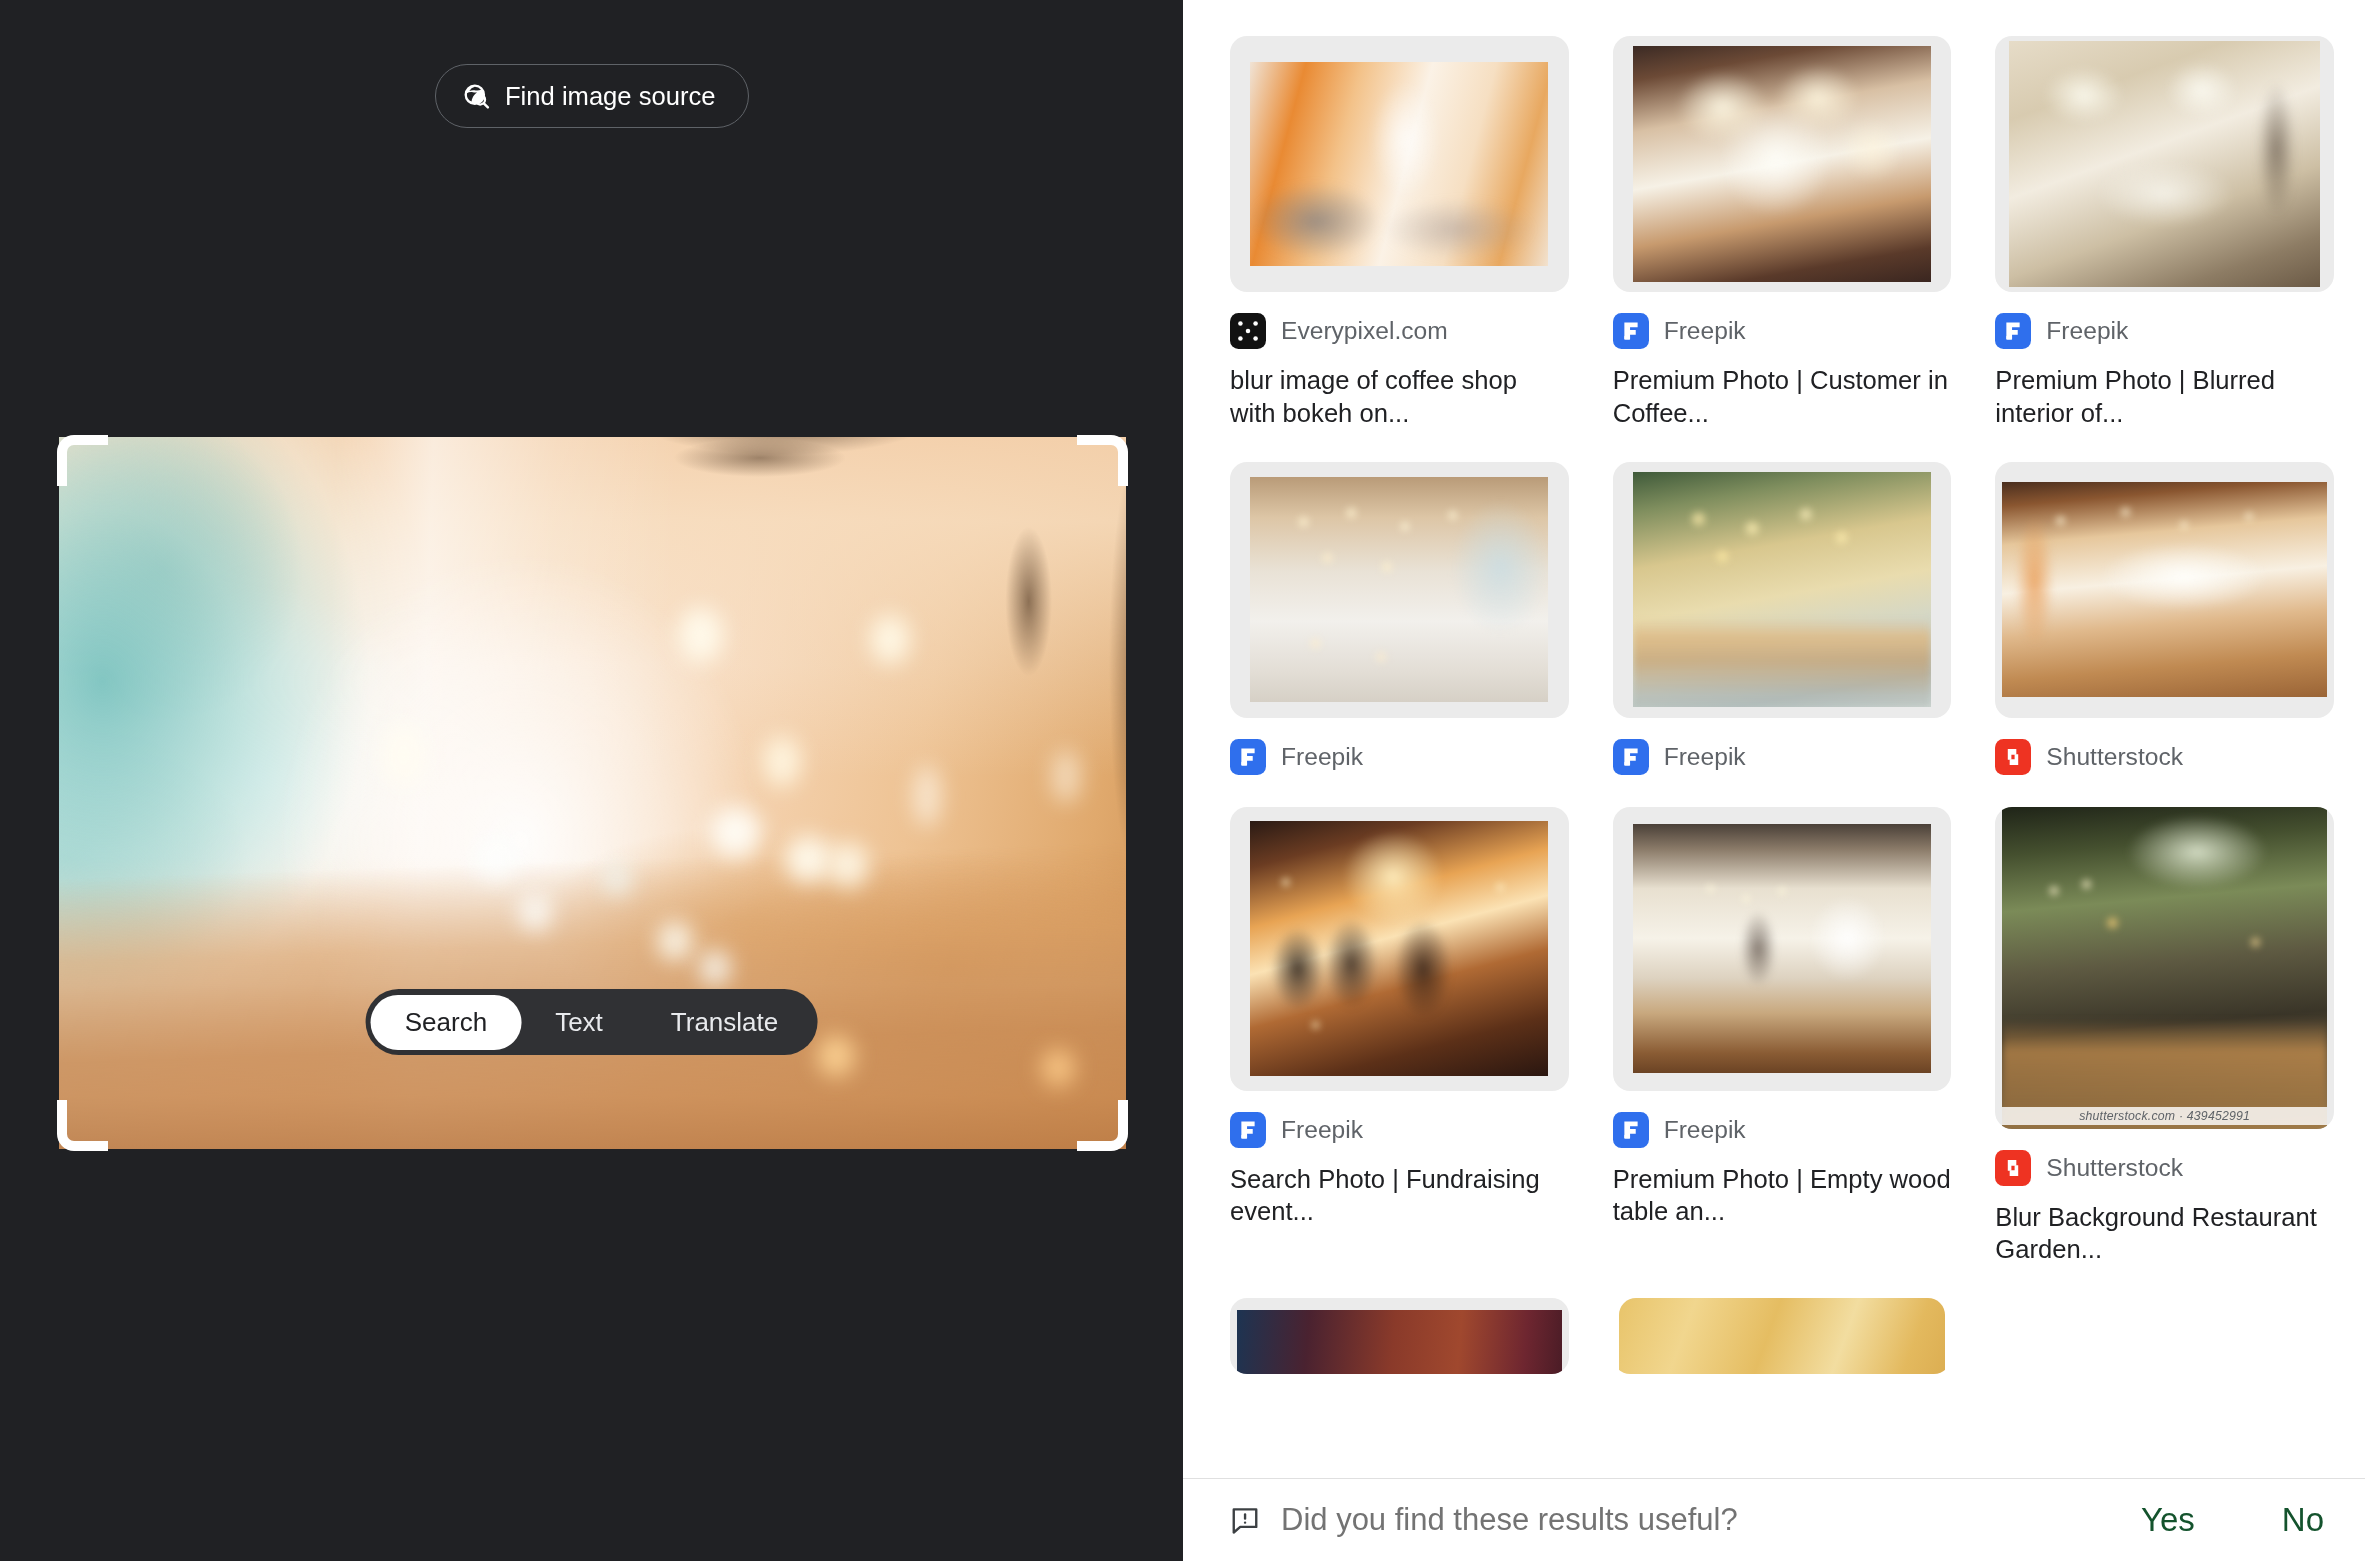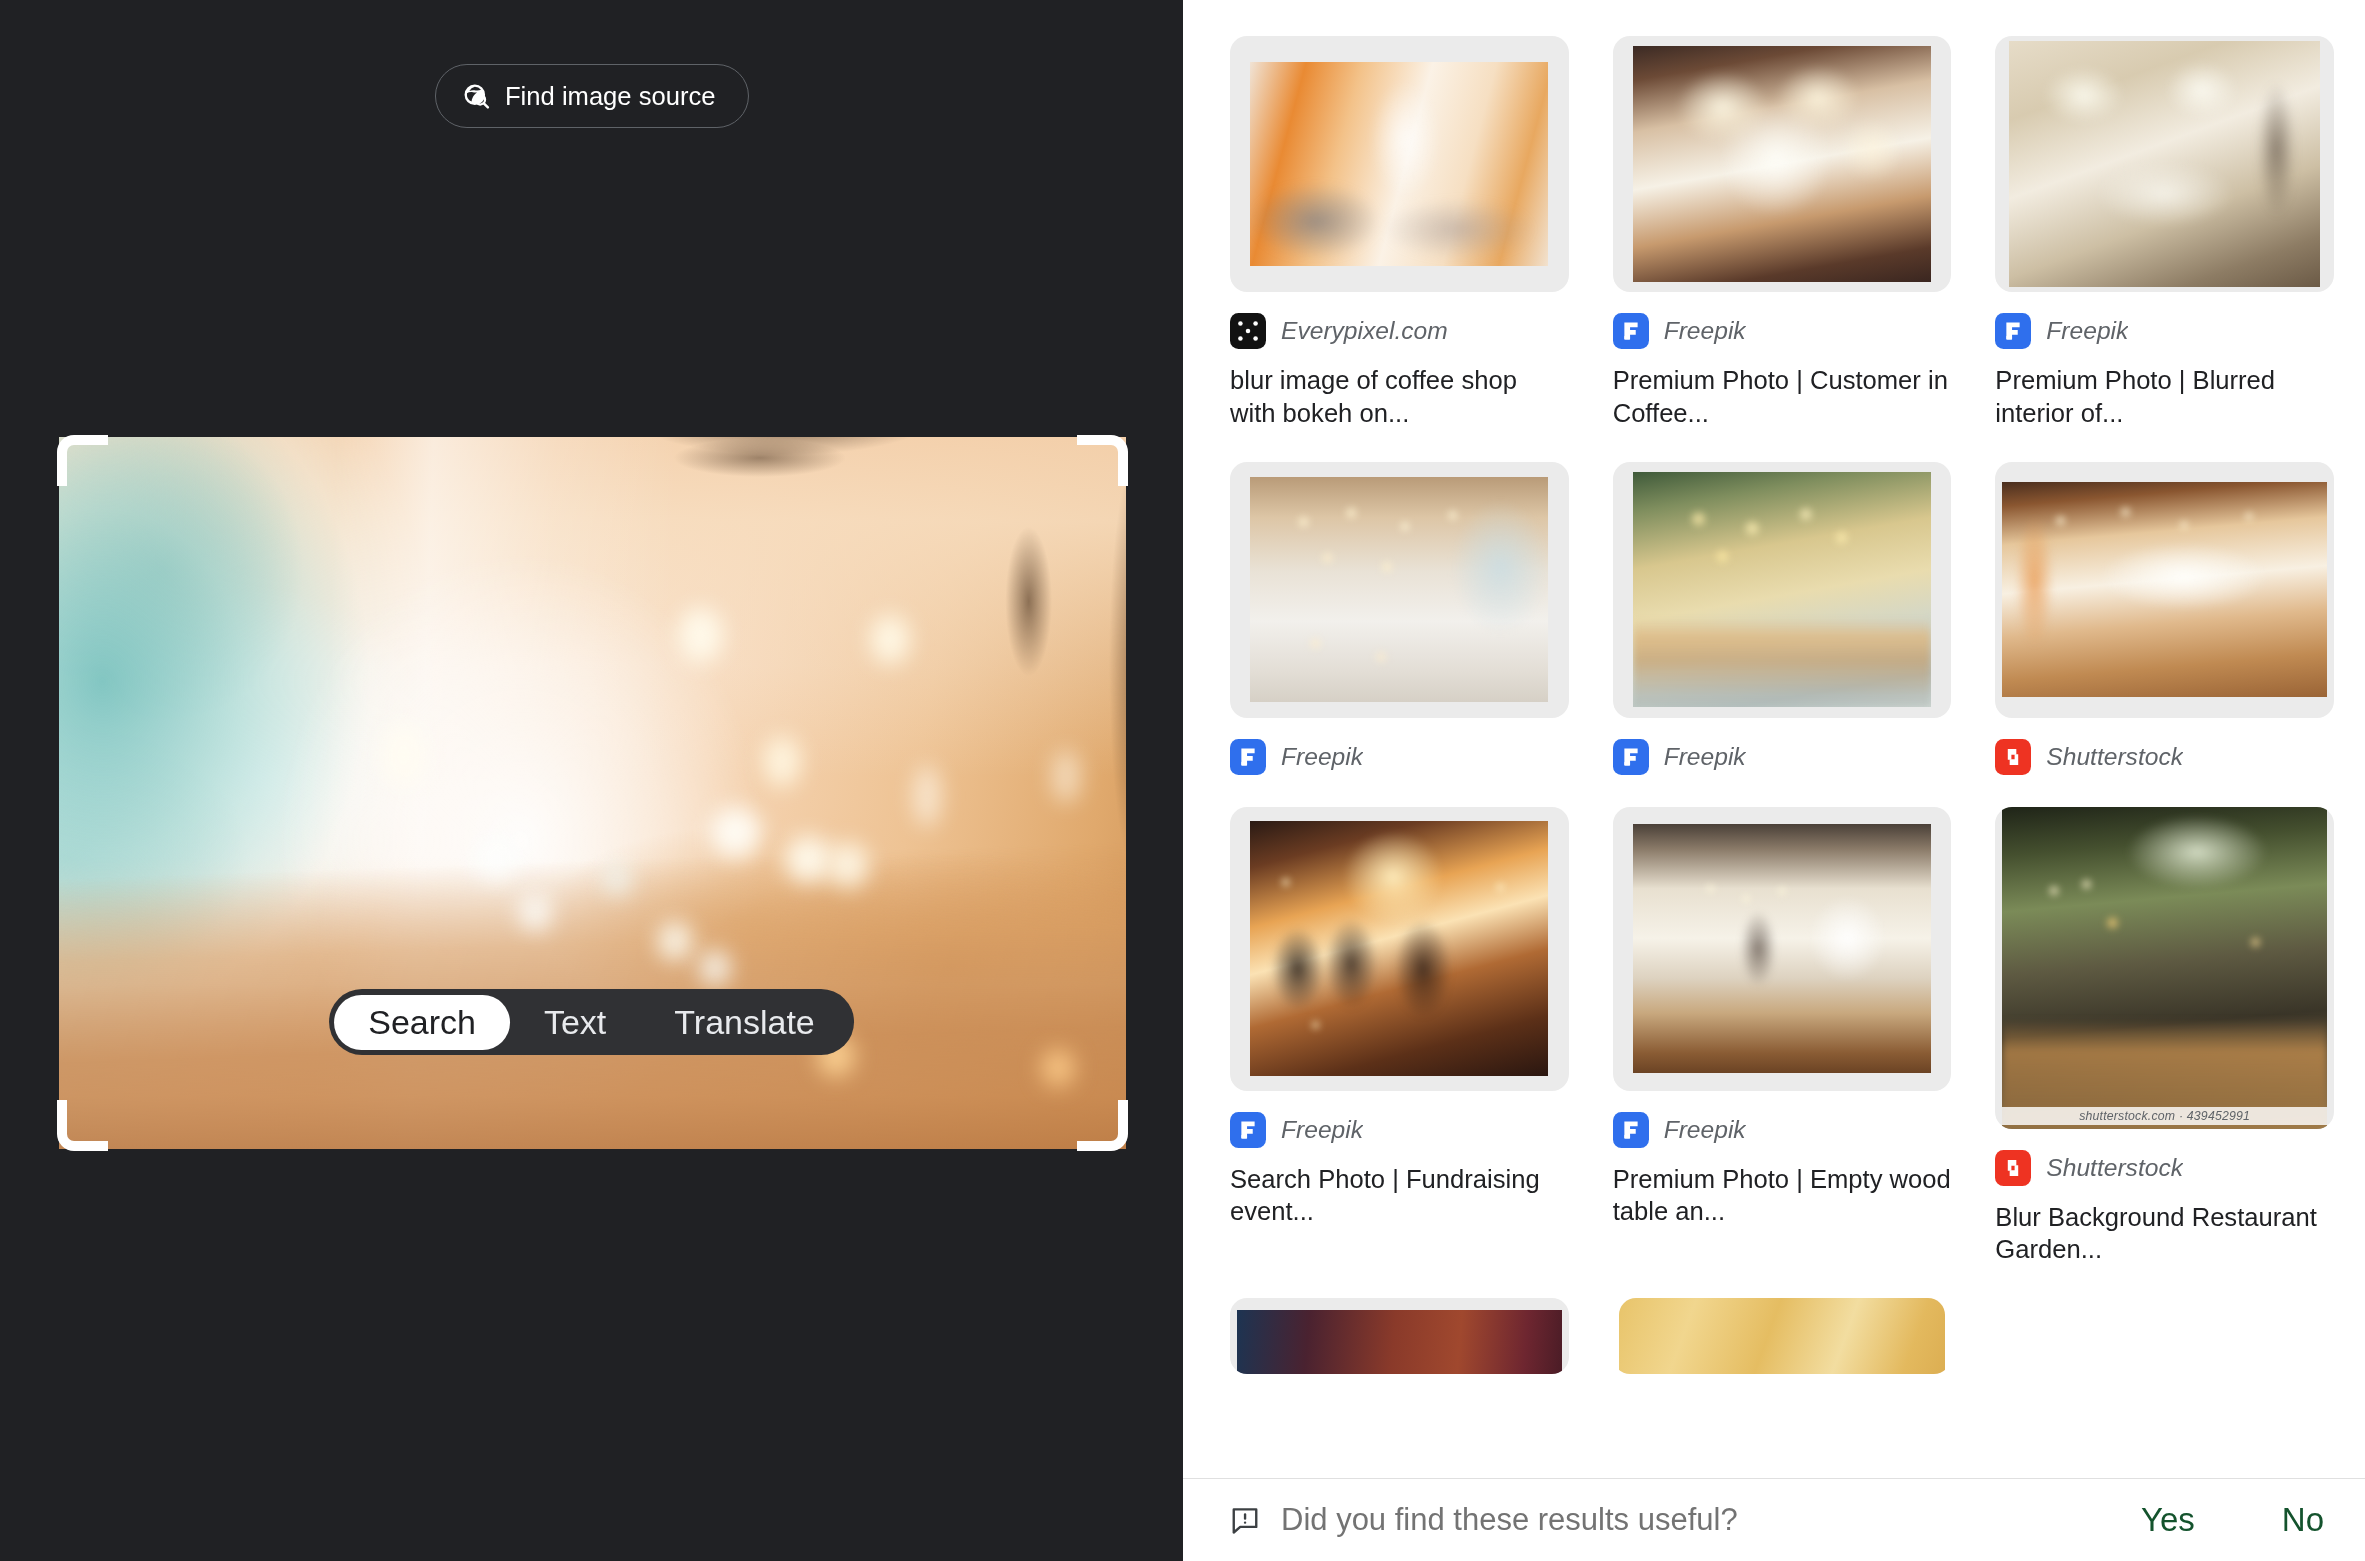--- a/index.html
+++ b/index.html
@@ -138,21 +138,21 @@
     padding: 5.7px;
     gap: 0;
   }
   .mode-tab {
     height: 55px;
     padding: 13px 34px;
     border-radius: 27.4px;
     display: flex;
     align-items: center;
     justify-content: center;
-    font-size: 34px;
+    font-size: 26px;
     color: #e8eaed;
     cursor: pointer;
     white-space: nowrap;
     background: transparent;
     border: none;
     font-family: "Liberation Sans", sans-serif;
   }
   .mode-tab.active { background: #ffffff; color: #202124; font-weight: 500; }
 
   
@@ -207,21 +207,20 @@
     color: #5f6368;
     letter-spacing: 0.2px;
     background: rgba(255,255,255,0.82);
     padding: 1.9px 0;
   }
   .src-row {
     display: flex;
     align-items: center;
     gap: 15px;
     margin-top: 21px;
-    font-style: italic;
   }
   .src-icon {
     width: 36px; height: 36px;
     border-radius: 8.5px;
     flex: 0 0 36px;
     display: block;
   }
   .src-name {
     font-size: 24.6px;
     color: #5f6368;

